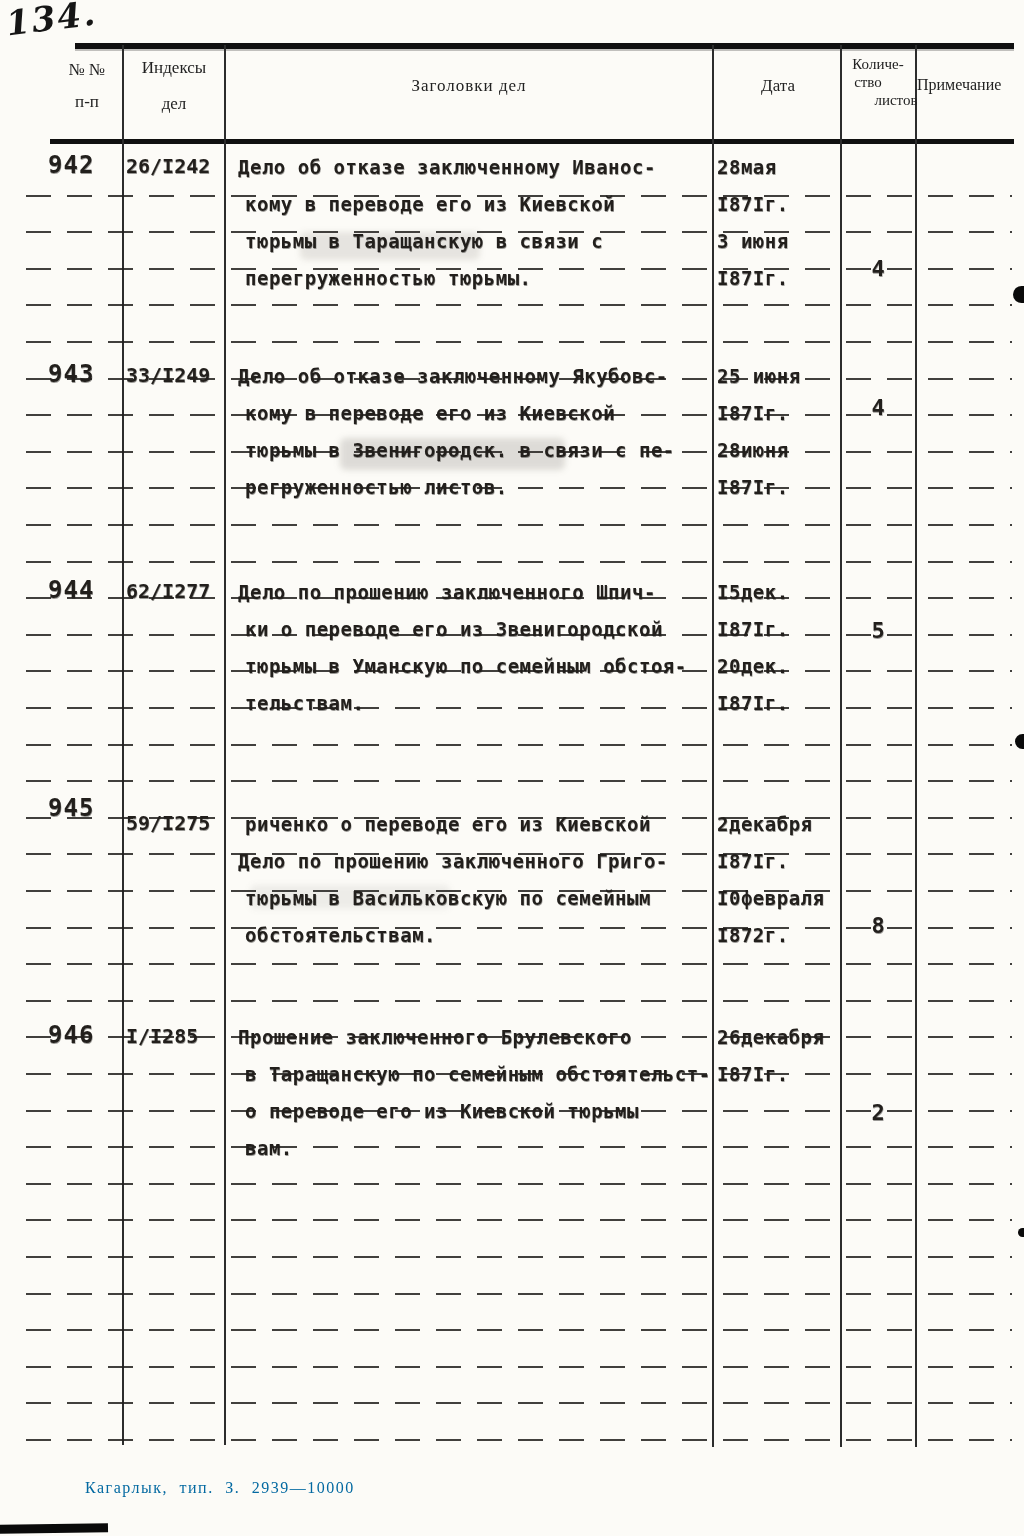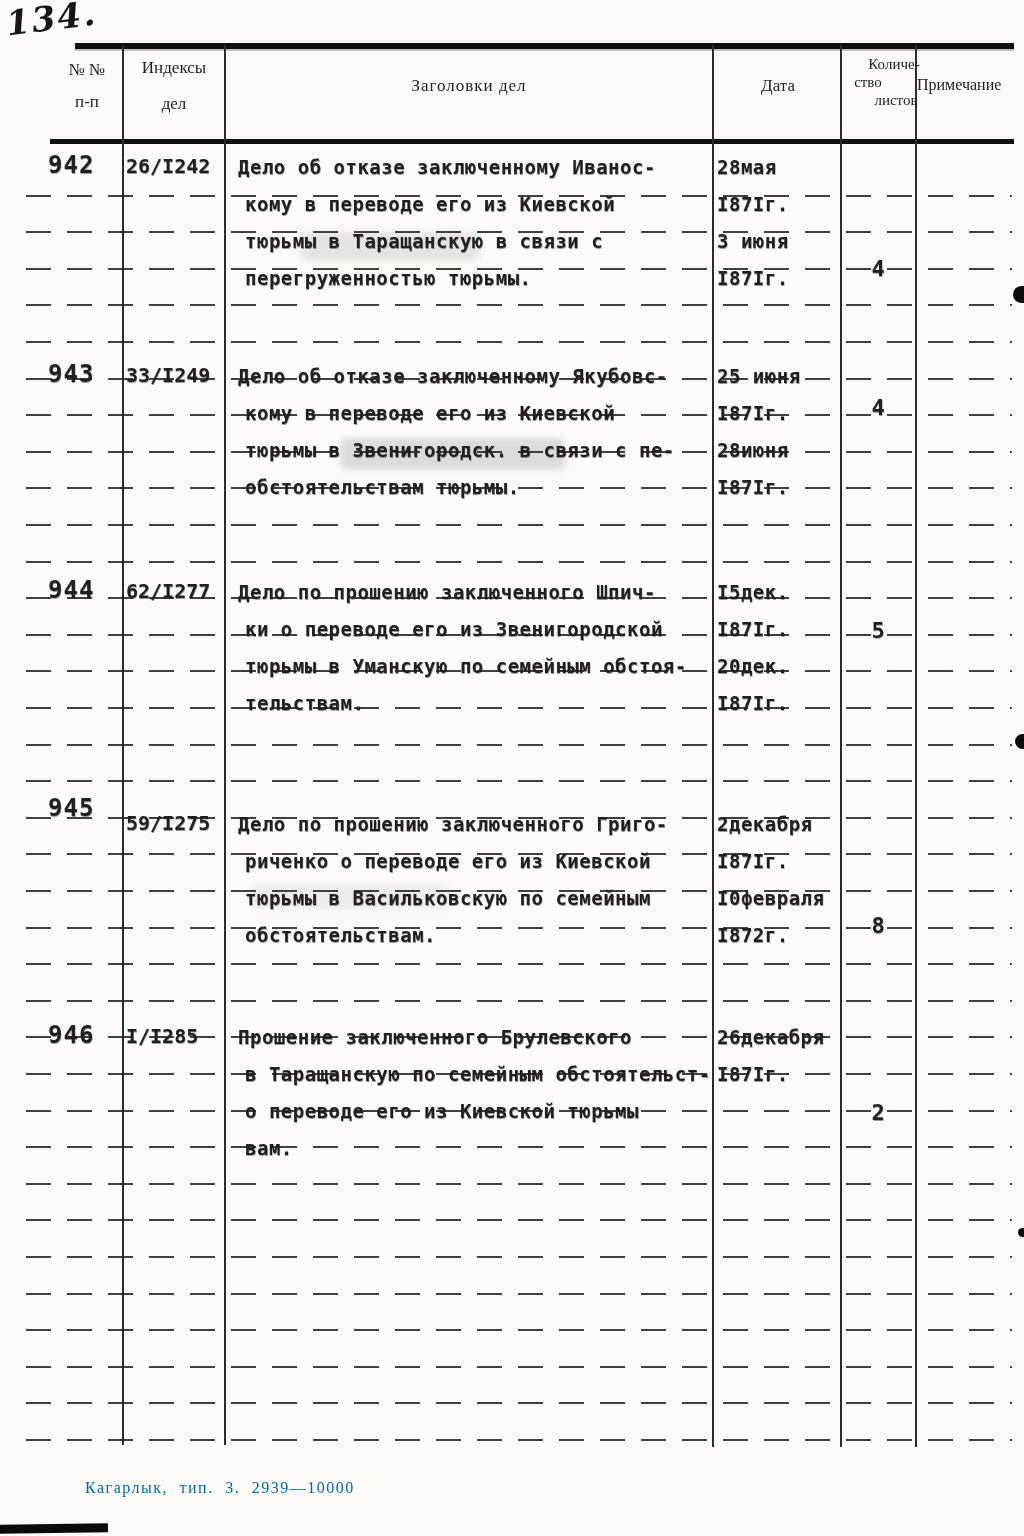--- a/index.html
+++ b/index.html
@@ -42,21 +42,21 @@
     font-family:"Liberation Serif", serif;
     font-size:17px;color:#222;
     text-align:center;white-space:nowrap;
   }
   .hdr-num1{left:52px;top:60px;width:70px;}
   .hdr-num2{left:52px;top:92px;width:70px;}
   .hdr-idx1{left:124px;top:58px;width:100px;}
   .hdr-idx2{left:124px;top:94px;width:100px;}
   .hdr-titles{left:226px;top:76px;width:486px;letter-spacing:1px;}
   .hdr-date{left:714px;top:76px;width:128px;}
-  .hdr-cnt1{left:841px;top:56px;width:74px;font-size:15px;padding-left:16px;}
+  .hdr-cnt1{left:841px;top:56px;width:74px;font-size:15px;}
   .hdr-cnt2{left:841px;top:74px;width:54px;font-size:15px;}
   .hdr-cnt3{left:841px;top:92px;width:62px;font-size:15px;padding-left:24px;}
   .hdr-note{left:917px;top:76px;width:110px;text-align:left;font-size:16px;}
   
   .ruled{
     position:absolute;left:26px;top:160px;width:986px;height:1286px;
     background:repeating-linear-gradient(180deg,
       transparent 0px, transparent 34.6px,
       rgba(32,30,28,.85) 34.6px, rgba(32,30,28,.85) 36.6px);
     -webkit-mask-image:repeating-linear-gradient(90deg,#000 0 25px,transparent 25px 41px);
@@ -172,21 +172,21 @@
       <div class="line">
           <span class="type">Дело об отказе заключенному Якубовс-</span>
         </div>
       <div class="line cont">
           <span class="type">кому в переводе его из Киевской</span>
         </div>
       <div class="line cont">
           <span class="type">тюрьмы в Звенигородск. в связи с пе-</span>
         </div>
       <div class="line cont">
-          <span class="type">обстоятельствам тюрьмы.</span>
+          <span class="type">регруженностью листов.</span>
         </div>
     </div>
     <div class="e-dates">
       <div class="line">
           <span class="type">25 июня</span>
         </div>
       <div class="line">
           <span class="type">I87Iг.</span>
         </div>
       <div class="line">
@@ -230,25 +230,25 @@
           <span class="type">I87Iг.</span>
         </div>
     </div>
     <div class="type e-count" style="top:42px">5</div>
   </div>
 
   <div class="entry" style="top:808px">
     <div class="type e-num" style="top:-14px">945</div>
     <div class="type e-idx">59/I275</div>
     <div class="e-lines">
+      <div class="line cont">
+          <span class="type">риченко о переводе его из Киевской</span>
+        </div>
       <div class="line">
           <span class="type">Дело по прошению заключенного Григо-</span>
-        </div>
-      <div class="line cont">
-          <span class="type">риченко о переводе его из Киевской</span>
         </div>
       <div class="line cont">
           <span class="type">тюрьмы в Васильковскую по семейным</span>
         </div>
       <div class="line cont">
           <span class="type">обстоятельствам.</span>
         </div>
     </div>
     <div class="e-dates">
       <div class="line">

